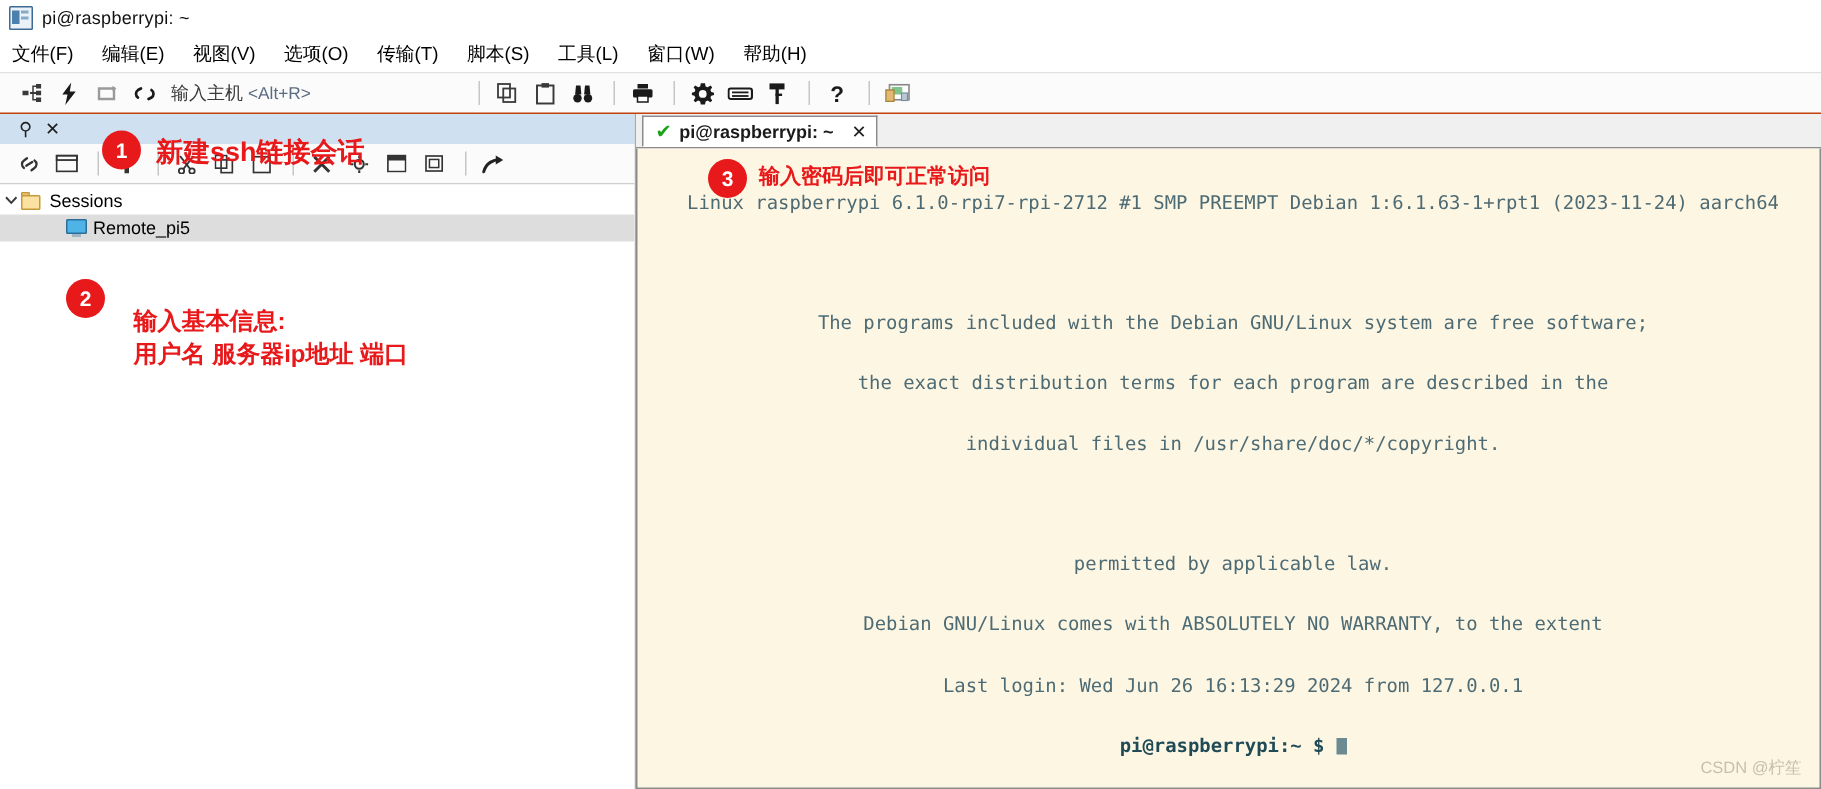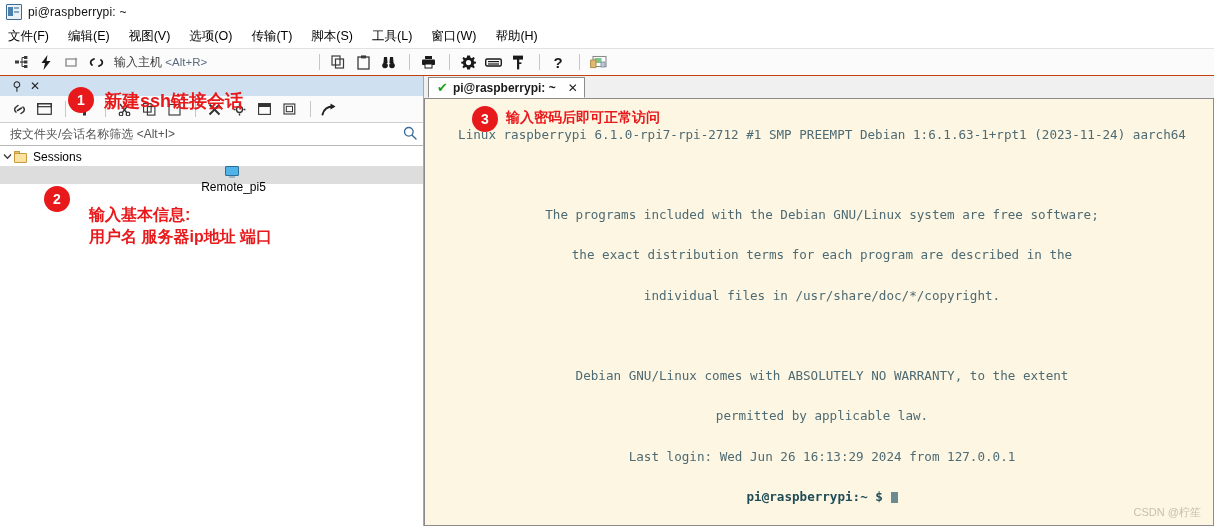--- a/index.html
+++ b/index.html
@@ -225,21 +225,21 @@
   }
   .monitor-ico .scr {
     position: absolute; left: 0; top: 0; width: 14px; height: 10px;
     background: #4fb3e8; border: 1px solid #2b6f99; box-sizing: border-box;
     border-radius: 1px;
   }
   .monitor-ico .stand {
     position: absolute; left: 4px; top: 10px; width: 6px; height: 2px;
     background: #9fb6c4;
   }
-  .indent-2 { padding-left: 44px; flex-direction: column; }
+  .indent-2 { padding-left: 44px; }
 
   
   .termarea {
     flex: 1 1 auto;
     display: flex;
     flex-direction: column;
     background: #f0f0f0;
     min-width: 0;
     position: relative;
   }
@@ -541,29 +541,20 @@
         </div>
         <div class="tb-sep"></div>
         <div class="tb-btn">
           <svg width="16" height="13" viewBox="0 0 16 13">
             <path d="M1.5 11.5 C3 5.5 8 3.5 12 3.5" stroke="#222" stroke-width="2" fill="none" stroke-linecap="round"></path>
             <path d="M9.5 0.6 L14.5 3.6 L9.5 6.6 Z" fill="#222"></path>
           </svg>
         </div>
       </div>
 
-      <div class="sp-filter">
-        <input type="text" placeholder="按文件夹/会话名称筛选 &lt;Alt+I&gt;" style="">
-        <span>
-          <svg width="14" height="14" viewBox="0 0 14 14">
-            <circle cx="5.8" cy="5.8" r="4.3" fill="none" stroke="#3c6a99" stroke-width="1.3"></circle>
-            <path d="M9.2 9.2 L13 13" stroke="#3c6a99" stroke-width="1.4" stroke-linecap="round"></path>
-          </svg>
-        </span>
-      </div>
 
       <div class="sp-tree">
         <div class="tree-row">
           <span class="chev">
             <svg width="9" height="7" viewBox="0 0 9 7">
                 <path d="M1 1.5 L4.5 5.2 L8 1.5" stroke="#3a3a3a" stroke-width="1.3" fill="none"></path>
               </svg>
           </span>
           <span class="folder-ico">
             <span class="tab"></span>
@@ -598,22 +589,22 @@
         </div>
       </div>
 
       <div class="terminal">
         <div class="t-line">Linux raspberrypi 6.1.0-rpi7-rpi-2712 #1 SMP PREEMPT Debian 1:6.1.63-1+rpt1 (2023-11-24) aarch64</div>
         <div class="t-blank"></div>
         <div class="t-line">The programs included with the Debian GNU/Linux system are free software;</div>
         <div class="t-line">the exact distribution terms for each program are described in the</div>
         <div class="t-line">individual files in /usr/share/doc/*/copyright.</div>
         <div class="t-blank"></div>
+        <div class="t-line">permitted by applicable law.</div>
         <div class="t-line">Debian GNU/Linux comes with ABSOLUTELY NO WARRANTY, to the extent</div>
-        <div class="t-line">permitted by applicable law.</div>
         <div class="t-line">Last login: Wed Jun 26 16:13:29 2024 from 127.0.0.1</div>
         <div class="t-line"><span class="prompt">pi@raspberrypi:~ $ </span><span class="cursor"></span></div>
 
         <div class="watermark">CSDN @柠笙</div>
       </div>
 
       <div class="badge" style="left:48px; top:30px;">3</div>
       <div class="annot" style="left:82px; top:32px; font-size:14px;">输入密码后即可正常访问</div>
     </div>
 

